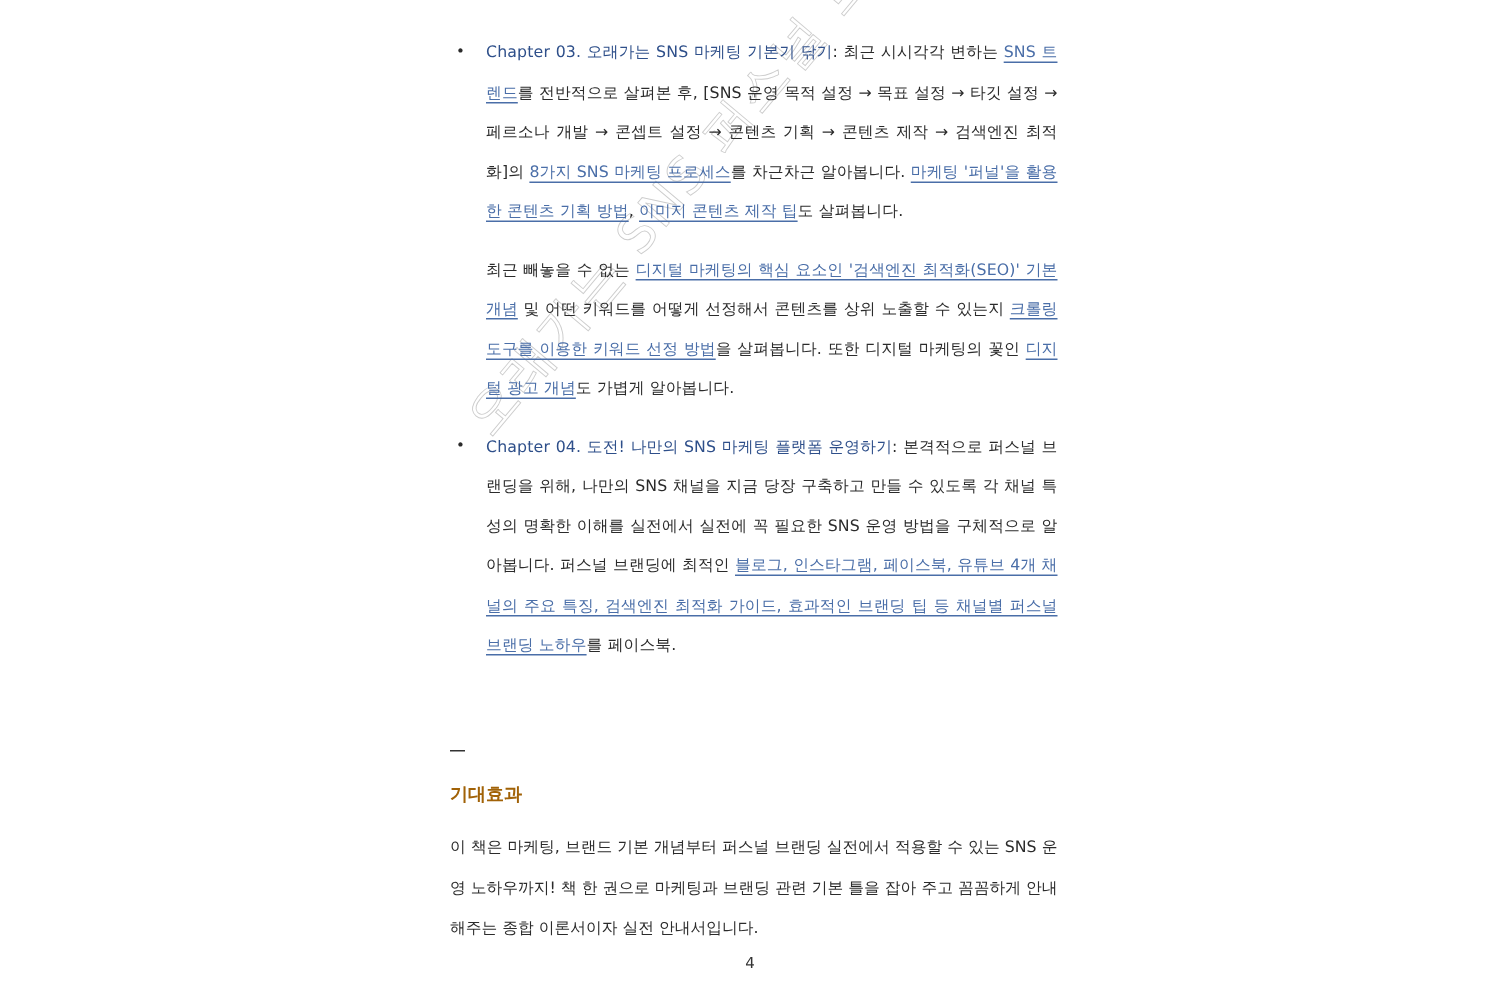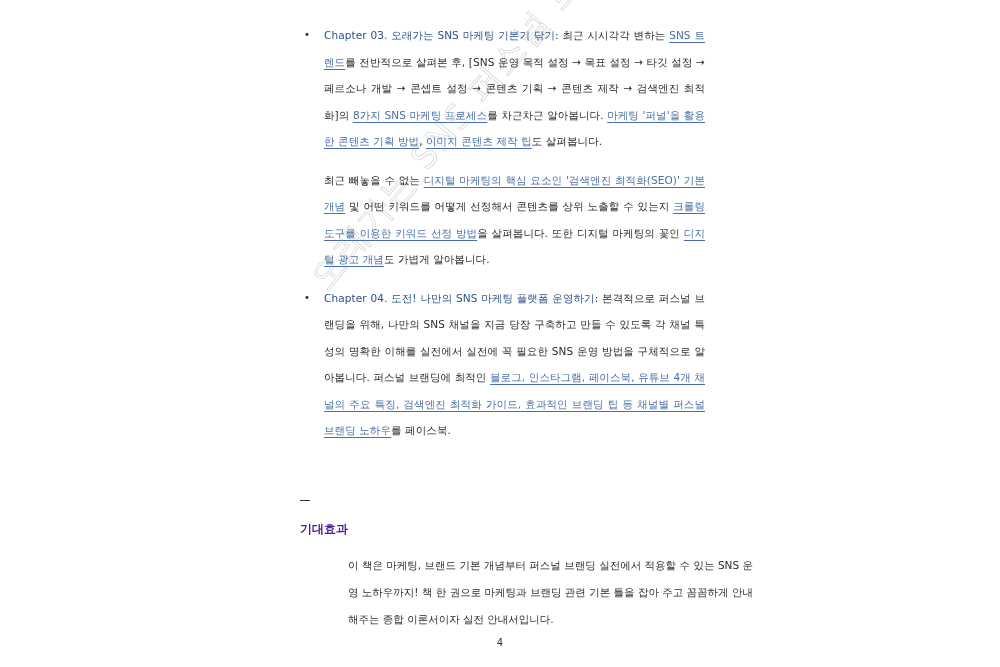--- a/index.html
+++ b/index.html
@@ -63,31 +63,30 @@
       width: 10px;
       height: 0;
       border-top: 1.2px solid #333;
     }
     .section-title {
       position: absolute;
       left: 300px;
       top: 521px;
       font-size: 12px;
       font-weight: bold;
-      color: #4c1d95;
+      color: #a16207;
     }
     .section-body {
       position: absolute;
       left: 300px;
       top: 552px;
       width: 405px;
       font-size: 10.5px;
       line-height: 27px;
       text-align: justify;
-      margin-left: 48px;
     }
     .page-number {
       position: absolute;
       left: 0;
       width: 1000px;
       top: 637px;
       text-align: center;
       font-size: 10px;
       color: #333;
     }

